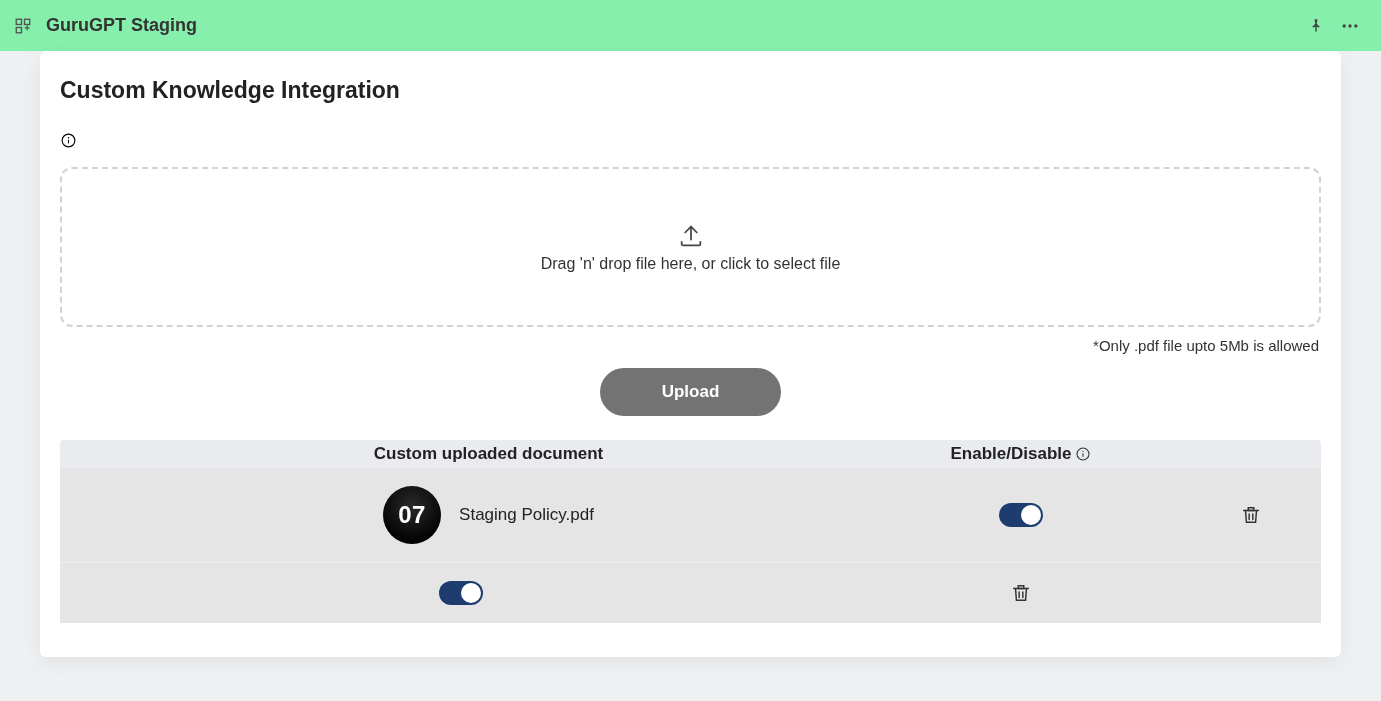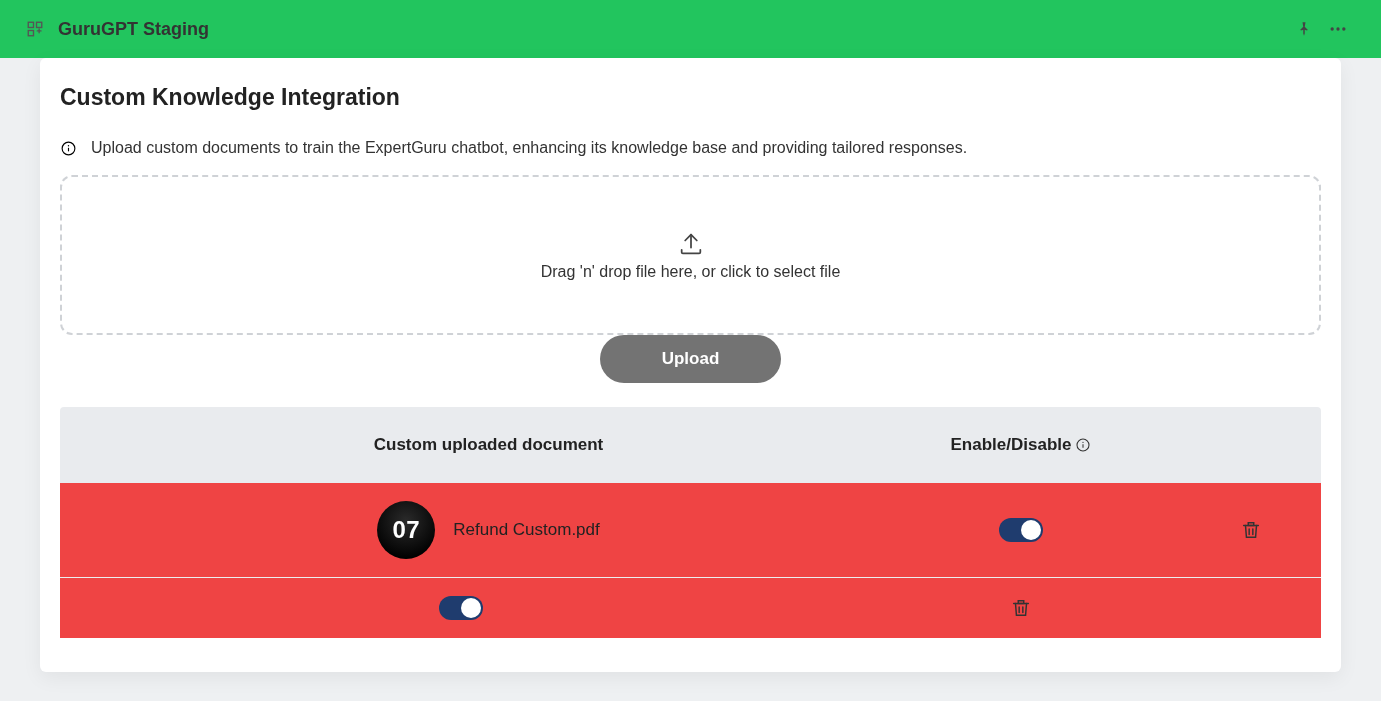--- a/index.html
+++ b/index.html
@@ -7,23 +7,23 @@
       margin: 0;
       font-family: "Segoe UI", Arial, sans-serif;
       background: #eef0f2;
       color: #222;
     }
 
     
     .topbar {
       display: flex;
       align-items: center;
-      height: 58px;
-      padding: 0 26px;
-      background: #22c55e;
+      height: 51px;
+      padding: 0 14px;
+      background: #86efac;
     }
     .app-icon {
       width: 18px; height: 18px;
       display: inline-block;
       color: #555;
     }
     .app-icon svg { display:block; }
     .app-title {
       font-size: 18px;
       font-weight: 600;
@@ -119,21 +119,21 @@
     }
 
     
     .doc-table { }
     .doc-head {
       display: grid;
       grid-template-columns: 1fr 320px 140px;
       align-items: center;
       background: #e9ebee;
       border-radius: 4px 4px 0 0;
-      padding: 28px 0;
+      padding: 4px 0;
       font-size: 17px;
       font-weight: 600;
       color: #222;
     }
     .doc-head .col-doc { text-align: center; padding-left: 56px; }
     .doc-head .col-enable {
       display: flex;
       align-items: center;
       justify-content: center;
       gap: 4px;
@@ -143,21 +143,21 @@
     .small-info {
       width: 16px; height: 16px;
       color: #333;
     }
     .small-info svg { display:block; }
 
     .doc-row {
       display: grid;
       grid-template-columns: 1fr 320px 140px;
       align-items: center;
-      background: #ef4444;
+      background: #e5e5e5;
       padding: 18px 0;
       border-bottom: 1px solid #eceef0;
     }
     .doc-row:last-child { border-bottom: none; }
 
     .doc-name-wrap {
       display: flex;
       align-items: center;
       justify-content: center;
       gap: 18px;
@@ -242,34 +242,34 @@
     <h1 class="page-title">Custom Knowledge Integration</h1>
 
     <div class="desc-row">
       <span class="info-icon">
         <svg viewBox="0 0 24 24" width="17" height="17" fill="none" stroke="currentColor" stroke-width="1.6">
           <circle cx="12" cy="12" r="9"></circle>
           <line x1="12" y1="11" x2="12" y2="16"></line>
           <circle cx="12" cy="8" r="1" fill="currentColor" stroke="none"></circle>
         </svg>
       </span>
-      <span>Upload custom documents to train the ExpertGuru chatbot, enhancing its knowledge base and providing tailored responses.</span>
     </div>
 
     <div class="dropzone">
       <span class="upload-icon">
         <svg viewBox="0 0 24 24" width="28" height="28" fill="none" stroke="currentColor" stroke-width="1.5" stroke-linecap="round" stroke-linejoin="round">
           <path d="M12 15V4"></path>
           <path d="M7 9l5-5 5 5"></path>
           <path d="M4 17v2a1 1 0 001 1h14a1 1 0 001-1v-2"></path>
         </svg>
       </span>
       <span class="dropzone-text">Drag 'n' drop file here, or click to select file</span>
     </div>
 
+    <div class="file-note">*Only .pdf file upto 5Mb is allowed</div>
 
     <div class="upload-btn-wrap">
       <button class="upload-btn">Upload</button>
     </div>
 
     <div class="doc-table">
       <div class="doc-head">
         <div class="col-doc">Custom uploaded document</div>
         <div class="col-enable">
           <span>Enable/Disable</span>
@@ -280,21 +280,21 @@
               <circle cx="12" cy="8" r="1" fill="currentColor" stroke="none"></circle>
             </svg>
           </span>
         </div>
         <div class="col-actions"></div>
       </div>
 
       <div class="doc-row">
         <div class="doc-name-wrap">
           <div class="doc-badge">07</div>
-          <span class="doc-name">Refund Custom.pdf</span>
+          <span class="doc-name">Staging Policy.pdf</span>
         </div>
         <div class="toggle-wrap">
           <div class="toggle"></div>
         </div>
         <div class="row-actions">
           <span class="delete-btn">
             <svg viewBox="0 0 24 24" width="22" height="22" fill="none" stroke="currentColor" stroke-width="1.6" stroke-linecap="round">
               <path d="M4 7h16"></path>
               <path d="M9 4h6v3H9z"></path>
               <path d="M6 7l1 13h10l1-13"></path>

